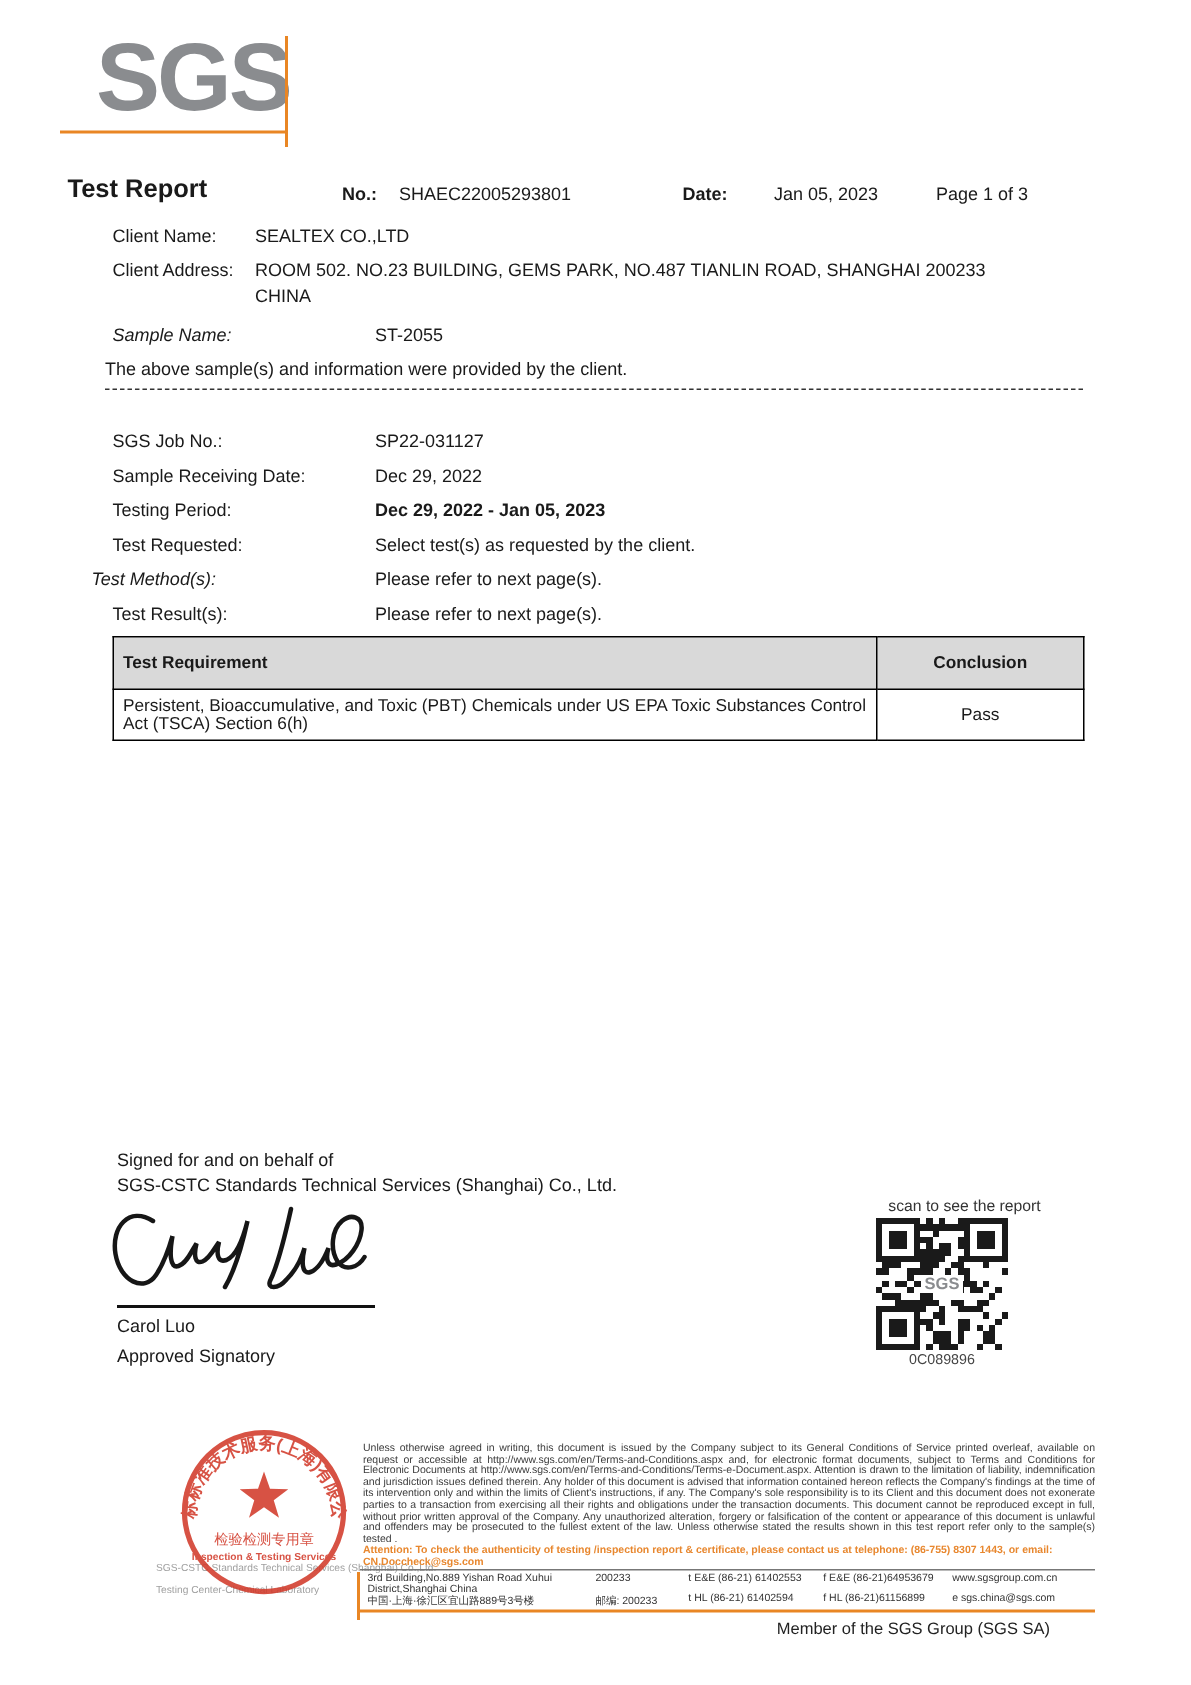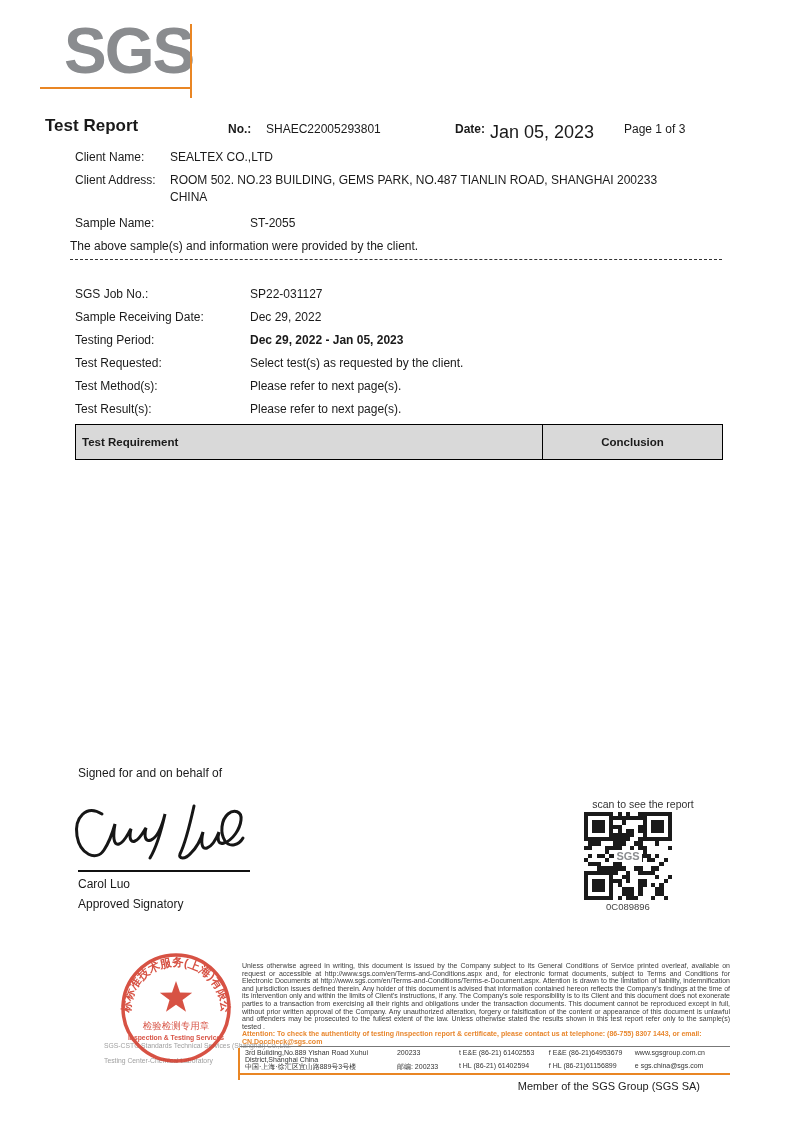--- a/index.html
+++ b/index.html
@@ -11,33 +11,33 @@
   .logo-text { position:absolute; left:64px; top:14px; font-size:64px; font-weight:bold;
                color:#8a8c8f; letter-spacing:-2px; font-family:"Liberation Sans",sans-serif; }
   .logo-hline { position:absolute; left:40px; top:87px; width:150px; height:2px; background:#e98624; }
   .logo-vline { position:absolute; left:190px; top:24px; width:2px; height:74px; background:#e98624; }
 
   
   .title { position:absolute; left:45px; top:116px; font-size:17px; font-weight:bold; }
   .no-label   { position:absolute; left:228px; top:122px; font-size:12px; font-weight:bold; }
   .no-value   { position:absolute; left:266px; top:122px; font-size:12px; }
   .date-label { position:absolute; left:455px; top:122px; font-size:12px; font-weight:bold; }
-  .date-value { position:absolute; left:490px; top:122px; font-size:18px; }
+  .date-value { position:absolute; left:516px; top:122px; font-size:12px; }
   .page-label { position:absolute; left:624px; top:122px; font-size:12px; }
 
   .lbl { position:absolute; font-size:12px; }
   .val { position:absolute; font-size:12px; }
 
   .dash-line { position:absolute; left:70px; top:259px; width:652px; border-top:1.5px dashed #333; }
 
   
   .rtable { position:absolute; left:75px; top:424px; width:648px; border-collapse:collapse; }
   .rtable th, .rtable td { border:1.5px solid #000; font-size:11.5px; }
   .rtable th { background:#d9d9d9; font-weight:bold; text-align:left; padding:11px 6px; height:17px; }
-  .rtable th.concl, .rtable td.concl { text-align:center; width:180px;margin-top:16px; }
+  .rtable th.concl, .rtable td.concl { text-align:center; width:138px;margin-top:16px; }
   .rtable td { padding:2px 6px; height:34px; }
 
   
   .sig-line1 { position:absolute; left:78px; top:766px; font-size:12px; }
   .sig-line2 { position:absolute; left:78px; top:783px; font-size:12px; }
   .sig-svg   { position:absolute; left:68px; top:798px; }
   .sig-rule  { position:absolute; left:78px; top:870px; width:172px; height:2px; background:#111; }
   .sig-name  { position:absolute; left:78px; top:877px; font-size:12px; }
   .sig-title { position:absolute; left:78px; top:897px; font-size:12px; }
 
@@ -83,48 +83,53 @@
   <div class="date-label">Date:</div>
   <div class="date-value">Jan 05, 2023</div>
   <div class="page-label">Page 1 of 3</div>
 
   <div class="lbl" style="left:75px; top:150px;">Client Name:</div>
   <div class="val" style="left:170px; top:150px;">SEALTEX CO.,LTD</div>
   <div class="lbl" style="left:75px; top:173px;">Client Address:</div>
   <div class="val" style="left:170px; top:173px;text-align:right;">ROOM 502. NO.23 BUILDING, GEMS PARK, NO.487 TIANLIN ROAD, SHANGHAI 200233</div>
   <div class="val" style="left:170px; top:190px;">CHINA</div>
 
-  <div class="lbl" style="left:75px; top:216px;">Sample Name:</div>
+  <div class="lbl" style="left:75px; top:216px;font-style:italic;">Sample Name:</div>
   <div class="val" style="left:250px; top:216px;">ST-2055</div>
   <div class="lbl" style="left:70px; top:239px;">The above sample(s) and information were provided by the client.</div>
   <div class="dash-line"></div>
 
   <div class="lbl" style="left:75px; top:287px;">SGS Job No.:</div>
   <div class="val" style="left:250px; top:287px;">SP22-031127</div>
   <div class="lbl" style="left:75px; top:310px;">Sample Receiving Date:</div>
   <div class="val" style="left:250px; top:310px;">Dec 29, 2022</div>
   <div class="lbl" style="left:75px; top:333px;">Testing Period:</div>
   <div class="val" style="left:250px; top:333px;font-weight:bold;">Dec 29, 2022 - Jan 05, 2023</div>
   <div class="lbl" style="left:75px; top:356px;">Test Requested:</div>
   <div class="val" style="left:250px; top:356px;">Select test(s) as requested by the client.</div>
-  <div class="lbl" style="left:75px; top:379px;">Test Method(s):</div>
+  <div class="lbl" style="left:61px; top:379px;font-style:italic;">Test Method(s):</div>
   <div class="val" style="left:250px; top:379px;">Please refer to next page(s).</div>
   <div class="lbl" style="left:75px; top:402px;">Test Result(s):</div>
   <div class="val" style="left:250px; top:402px;">Please refer to next page(s).</div>
 
   <table class="rtable">
     <tbody>
         <tr>
       <th>Test Requirement</th>
       <th class="concl">Conclusion</th>
     </tr>
+    <tr>
+      <td>Persistent, Bioaccumulative, and Toxic (PBT) Chemicals under US EPA Toxic Substances Control Act (TSCA) Section 6(h)</td>
+      <td class="concl">Pass</td>
+    </tr>
   </tbody>
     </table>
 
   <div class="sig-line1">Signed for and on behalf of</div>
+  <div class="sig-line2">SGS-CSTC Standards Technical Services (Shanghai) Co., Ltd.</div>
   <svg class="sig-svg" width="210" height="72" viewBox="0 0 210 72">
     <g fill="none" stroke="#161616" stroke-width="3" stroke-linecap="round">
       <path d="M34,16 C18,6 6,20 9,38 C12,56 28,64 36,52 C42,43 45,33 47,26 C45,37 45,48 51,46 C57,44 60,35 63,31 C61,39 62,45 67,43 C72,41 75,34 78,30 C76,38 77,44 83,42 C90,39 94,28 97,16 C93,34 88,50 82,60"></path>
       <path d="M126,8 C122,26 117,46 112,56 C110,61 117,62 123,55 C129,49 133,41 135,34 C133,43 133,52 139,50 C145,48 149,39 151,34 C149,41 150,47 156,45 C165,42 172,31 173,22 C174,13 166,11 160,16 C153,22 152,35 157,43 C162,50 171,47 175,40"></path>
     </g>
   </svg>
   <div class="sig-rule"></div>
   <div class="sig-name">Carol Luo</div>
   <div class="sig-title">Approved Signatory</div>
 

